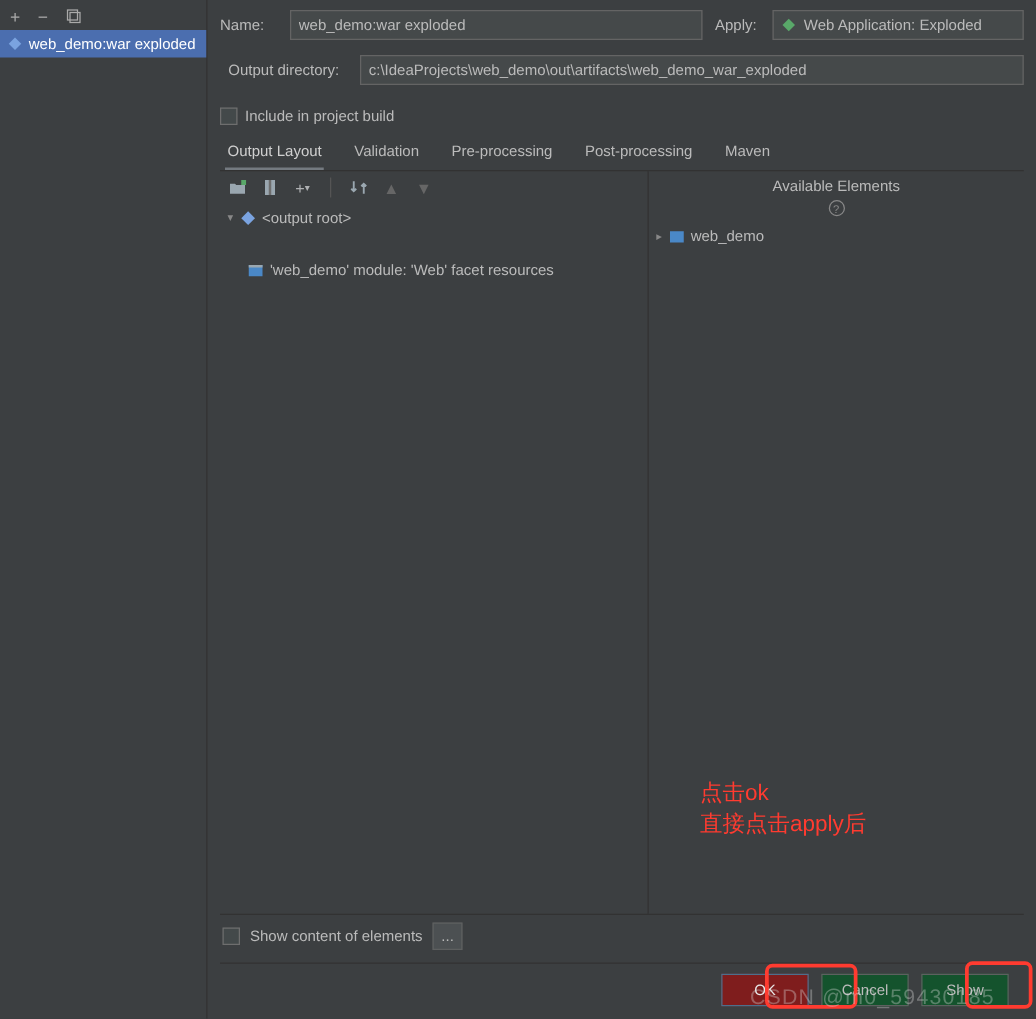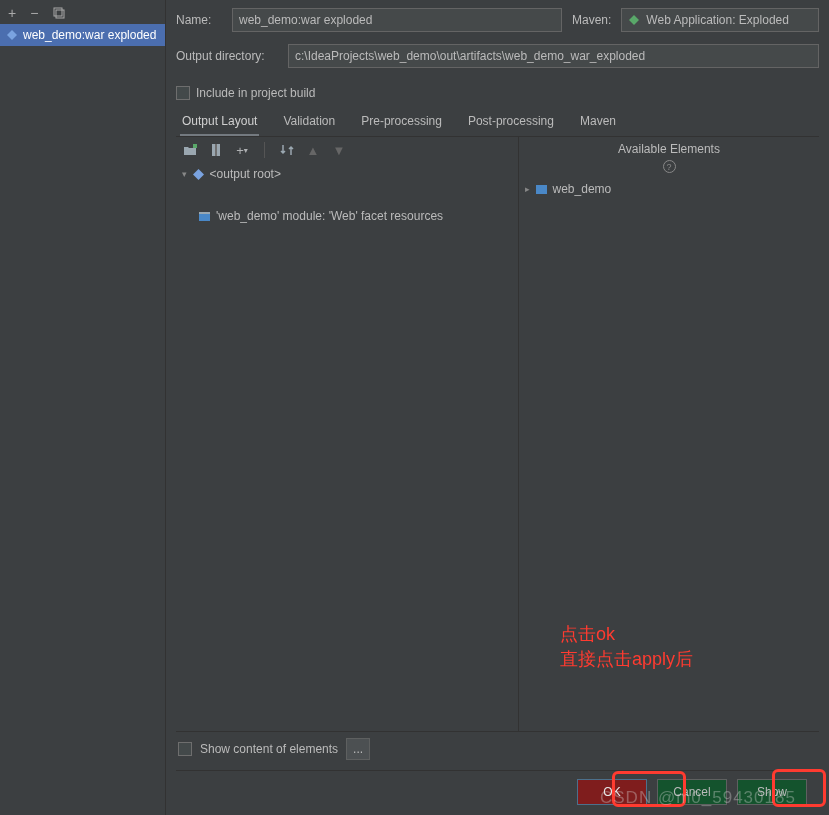--- a/index.html
+++ b/index.html
@@ -33,21 +33,21 @@
   gap: 5px;
   padding: 4px 6px;
   background: #4b6eaf;
   color: #fff;
   font-size: 12px;
 }
 .sidebar-item .ic { width: 12px; height: 12px; display: inline-block; }
 .main { flex: 1; display: flex; flex-direction: column; padding: 8px 10px 0 10px; }
 .row { display: flex; align-items: center; gap: 10px; margin-bottom: 12px; }
 .label { color: #bbbbbb; min-width: 46px; }
-.label-wide { min-width: 102px; }
+.label-wide { min-width: 102px; text-align: center; }
 .input {
   background: #45494a;
   border: 1px solid #646464;
   color: #bbbbbb;
   padding: 3px 6px;
   height: 24px;
   font-size: 12px;
 }
 .name-input { flex: 0 0 330px; }
 .type-select { flex: 1; display: flex; align-items: center; gap: 6px; }
@@ -135,21 +135,21 @@
           </svg>
       </span>
       <span>web_demo:war exploded</span>
     </div>
   </div>
 
   <div class="main">
     <div class="row">
       <span class="label">Name:</span>
       <input class="input name-input" value="web_demo:war exploded" style="">
-      <span class="label" style="min-width:36px;">Maven:</span>
+      <span class="label" style="min-width:36px;">Apply:</span>
       <div class="input type-select">
         <span>
           <svg width="12" height="12" viewBox="0 0 12 12">
               <polygon points="6,1 11,6 6,11 1,6" fill="#59a869"></polygon>
             </svg>
         </span>
         <span>Web Application: Exploded</span>
       </div>
     </div>
 

